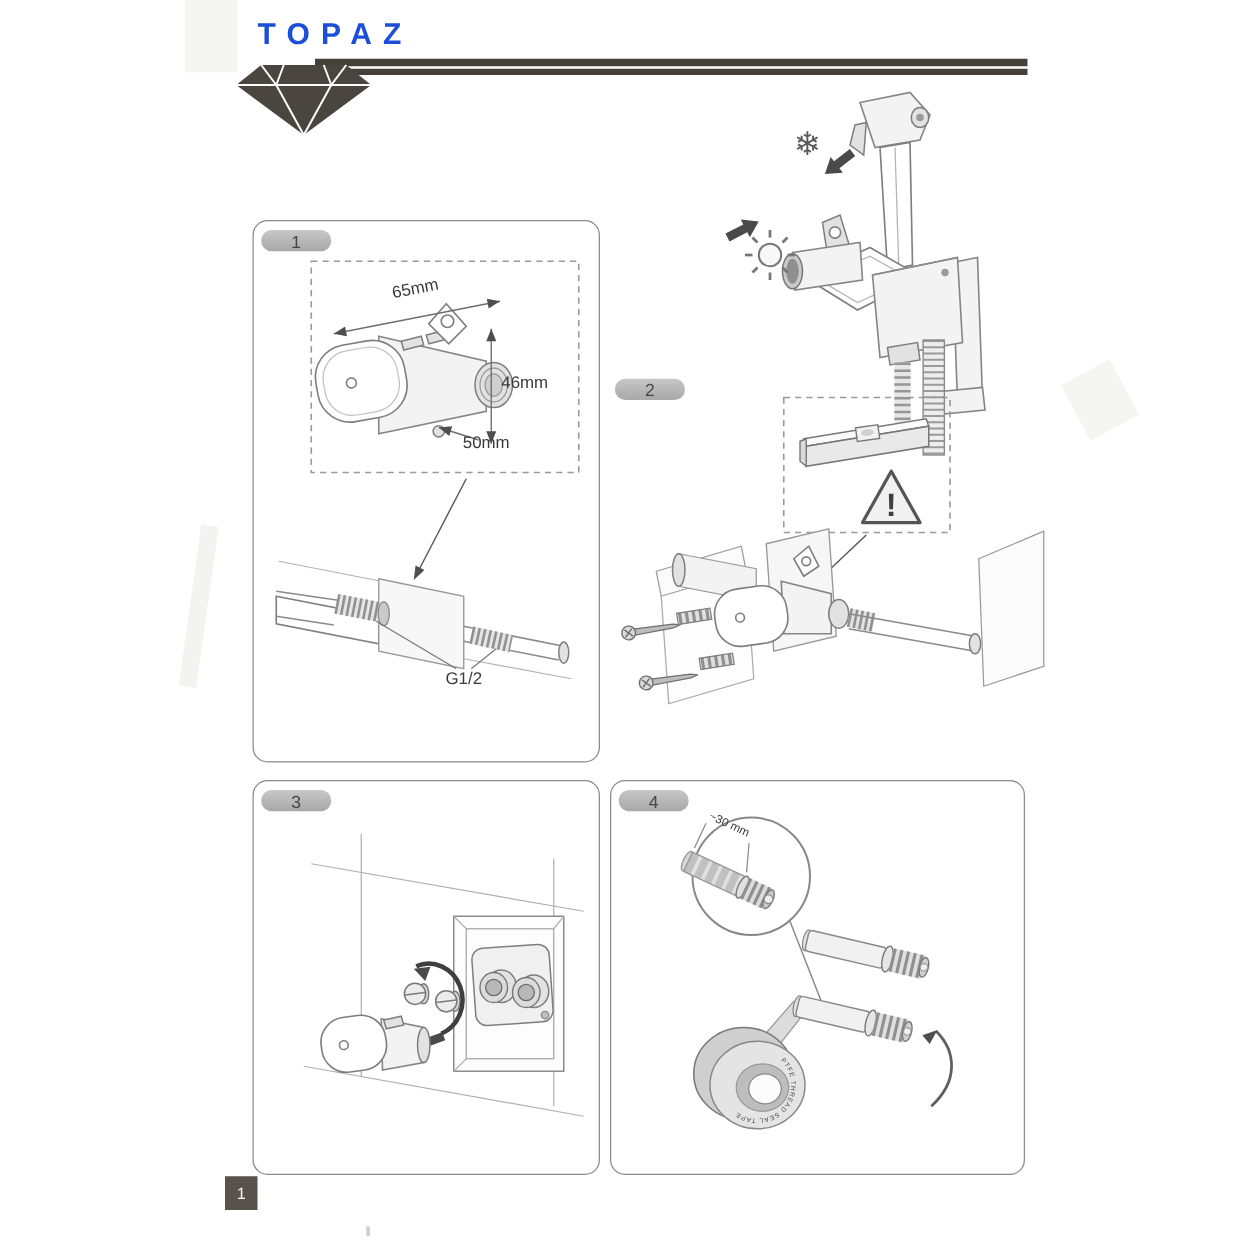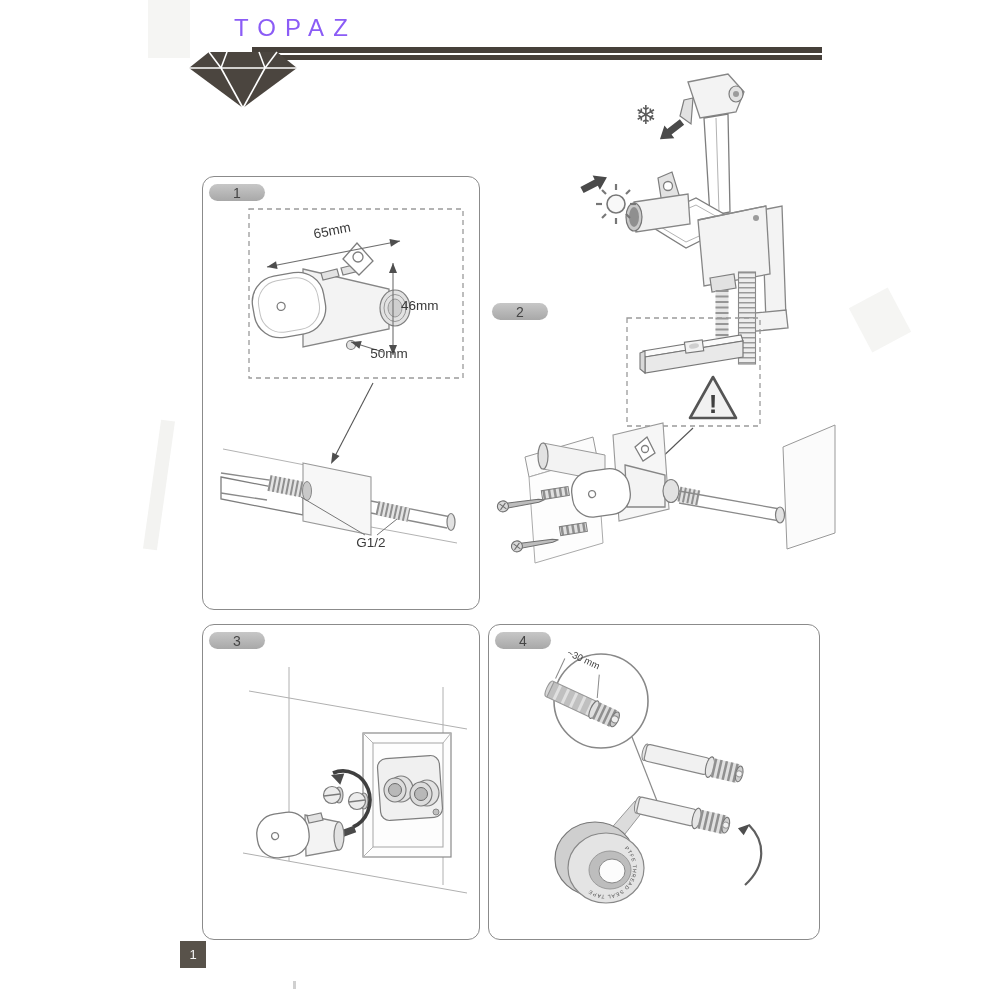--- a/index.html
+++ b/index.html
@@ -1,20 +1,20 @@
 <!DOCTYPE html>
 <html><head>
 <meta charset="utf-8">
 <style>
   html,body{margin:0;padding:0;background:#fff;}
   #page{position:relative;width:1000px;height:1000px;background:#ffffff;overflow:hidden;
         font-family:"Liberation Sans",sans-serif;}
   .artifact{position:absolute;pointer-events:none;}
   #brand{position:absolute;left:206px;top:14px;font-size:24px;letter-spacing:9px;
-         color:#8b5cf6;font-weight:400;margin-left:28px;}
+         color:#1d4ed8;font-weight:700;}
   .bar{position:absolute;height:5.5px;background:#46403a;}
   .panel{position:absolute;border:1.6px solid #8b8b8b;border-radius:12px;background:#fff;}
   .panel svg, .region svg{position:absolute;left:0;top:0;}
   .region{position:absolute;}
   .badge{position:absolute;width:56px;height:17px;border-radius:9px;
          background:linear-gradient(#c7c7c7,#a8a8a8);display:flex;align-items:center;
          justify-content:center;font-size:14px;color:#454545;z-index:5;}
   #pagenum{position:absolute;left:180px;top:941px;width:26px;height:27px;background:#58524a;
            color:#f5f5f5;display:flex;align-items:center;justify-content:center;font-size:13px;}
   svg{overflow:visible;}

